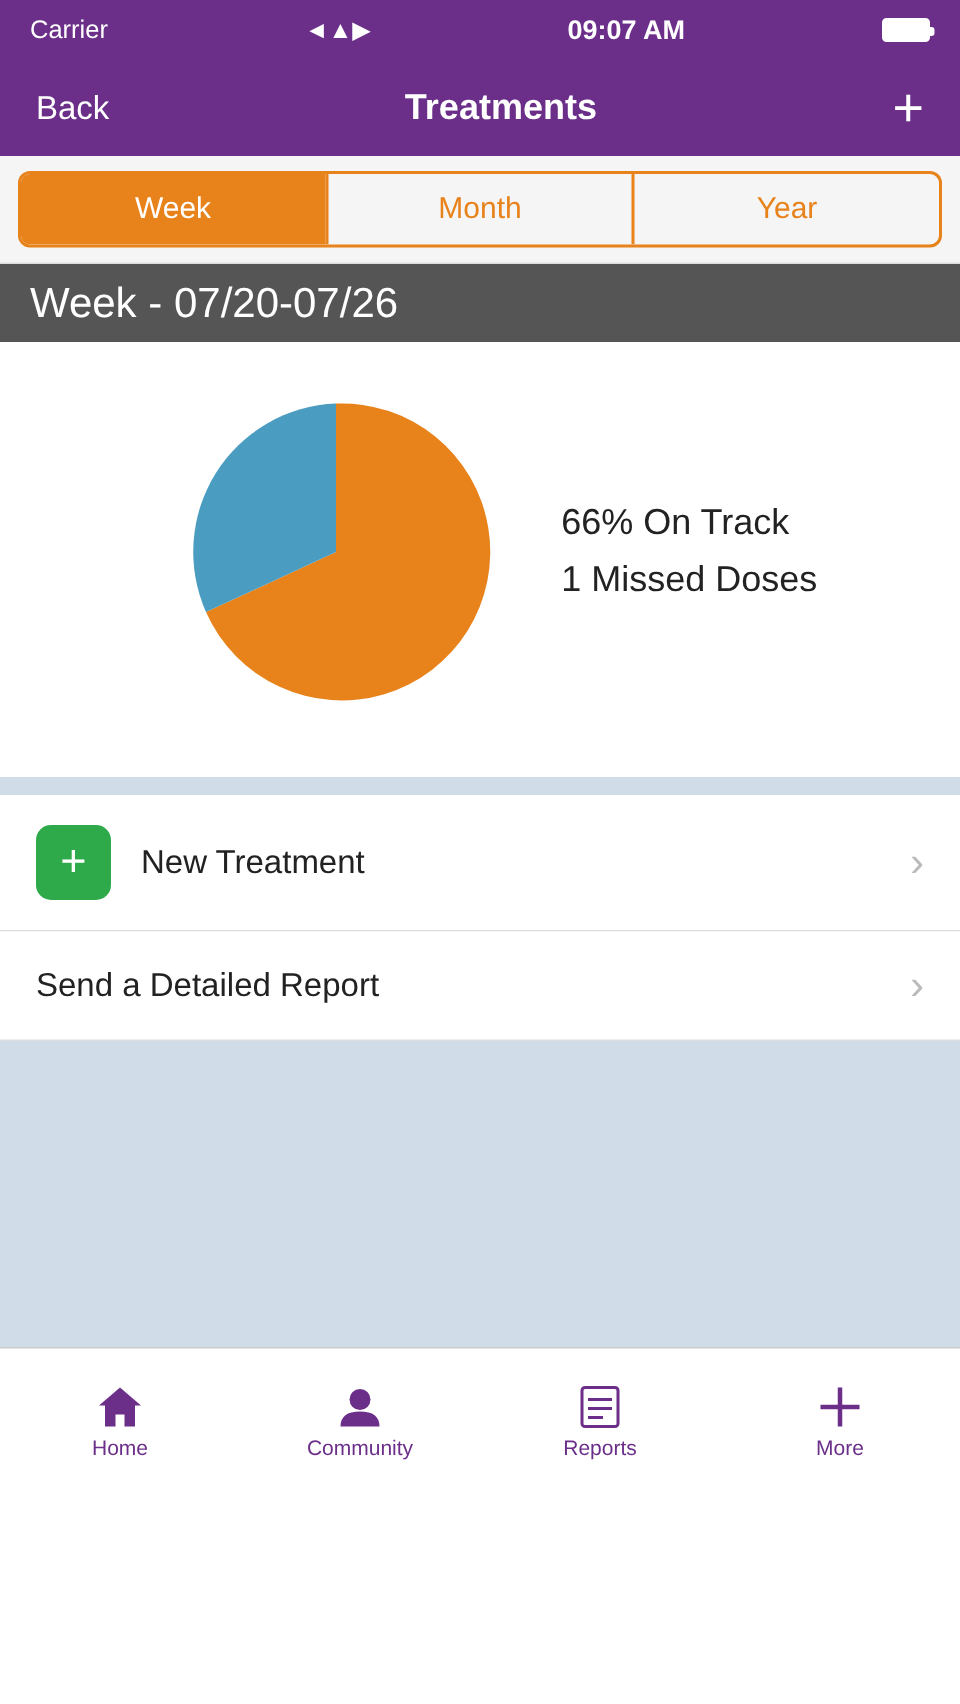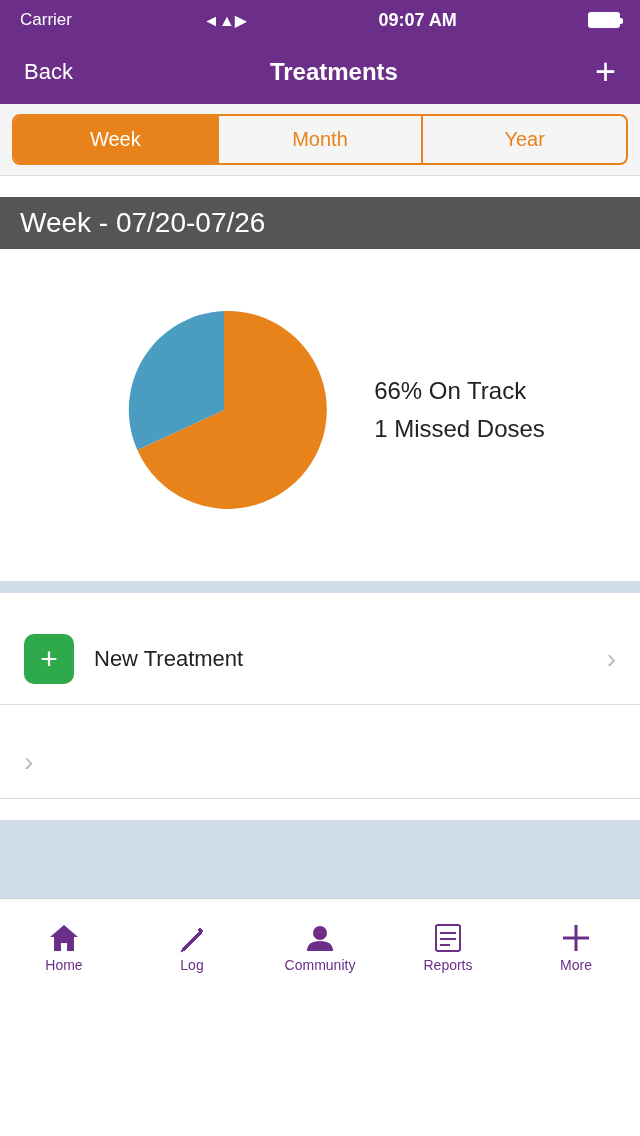--- a/index.html
+++ b/index.html
@@ -206,21 +206,20 @@
     .page {
       display: flex;
       flex-direction: column;
       height: 996px;
     }
     .content {
       flex: 1;
       display: flex;
       flex-direction: column;
       overflow: hidden;
-      gap: 21px;
     }
   </style>
 </head>
 <body>
 
 <div class="page">
 
   <div class="status-bar">
     <span class="carrier">Carrier</span>
     <span style="font-size:16px;">◄▲▶</span>
@@ -269,42 +268,37 @@
 
     <div class="list-item">
       <div class="list-item-icon">
         <span class="plus">+</span>
       </div>
       <span class="list-item-label">New Treatment</span>
       <span class="list-item-chevron">›</span>
     </div>
 
     <div class="list-item">
+      <span class="list-item-label">Send a Detailed Report</span>
       <span class="list-item-chevron">›</span>
     </div>
 
     <div class="blue-fill"></div>
 
   </div>
 
   <div class="tab-bar">
 
     <div class="tab-item">
       <svg width="32" height="30" viewBox="0 0 32 30">
         <polygon points="16,2 2,14 6,14 6,28 13,28 13,20 19,20 19,28 26,28 26,14 30,14" fill="#6b2f8a"></polygon>
       </svg>
       <span class="tab-label">Home</span>
     </div>
 
-    <div class="tab-item">
-      <svg width="28" height="30" viewBox="0 0 28 30">
-        <path d="M4,26 L22,8 L24,10 L6,28 Z M22,5 L25,8 L23,10 L20,7 Z M4,27 L3,29 L5,28 Z" fill="#6b2f8a" stroke="#6b2f8a" stroke-width="1"></path>
-      </svg>
-      <span class="tab-label">Log</span>
-    </div>
 
     <div class="tab-item">
       <svg width="30" height="30" viewBox="0 0 30 30">
         <circle cx="15" cy="10" r="7" fill="#6b2f8a"></circle>
         <path d="M2,28 Q2,18 15,18 Q28,18 28,28 Z" fill="#6b2f8a"></path>
       </svg>
       <span class="tab-label">Community</span>
     </div>
 
     <div class="tab-item">

